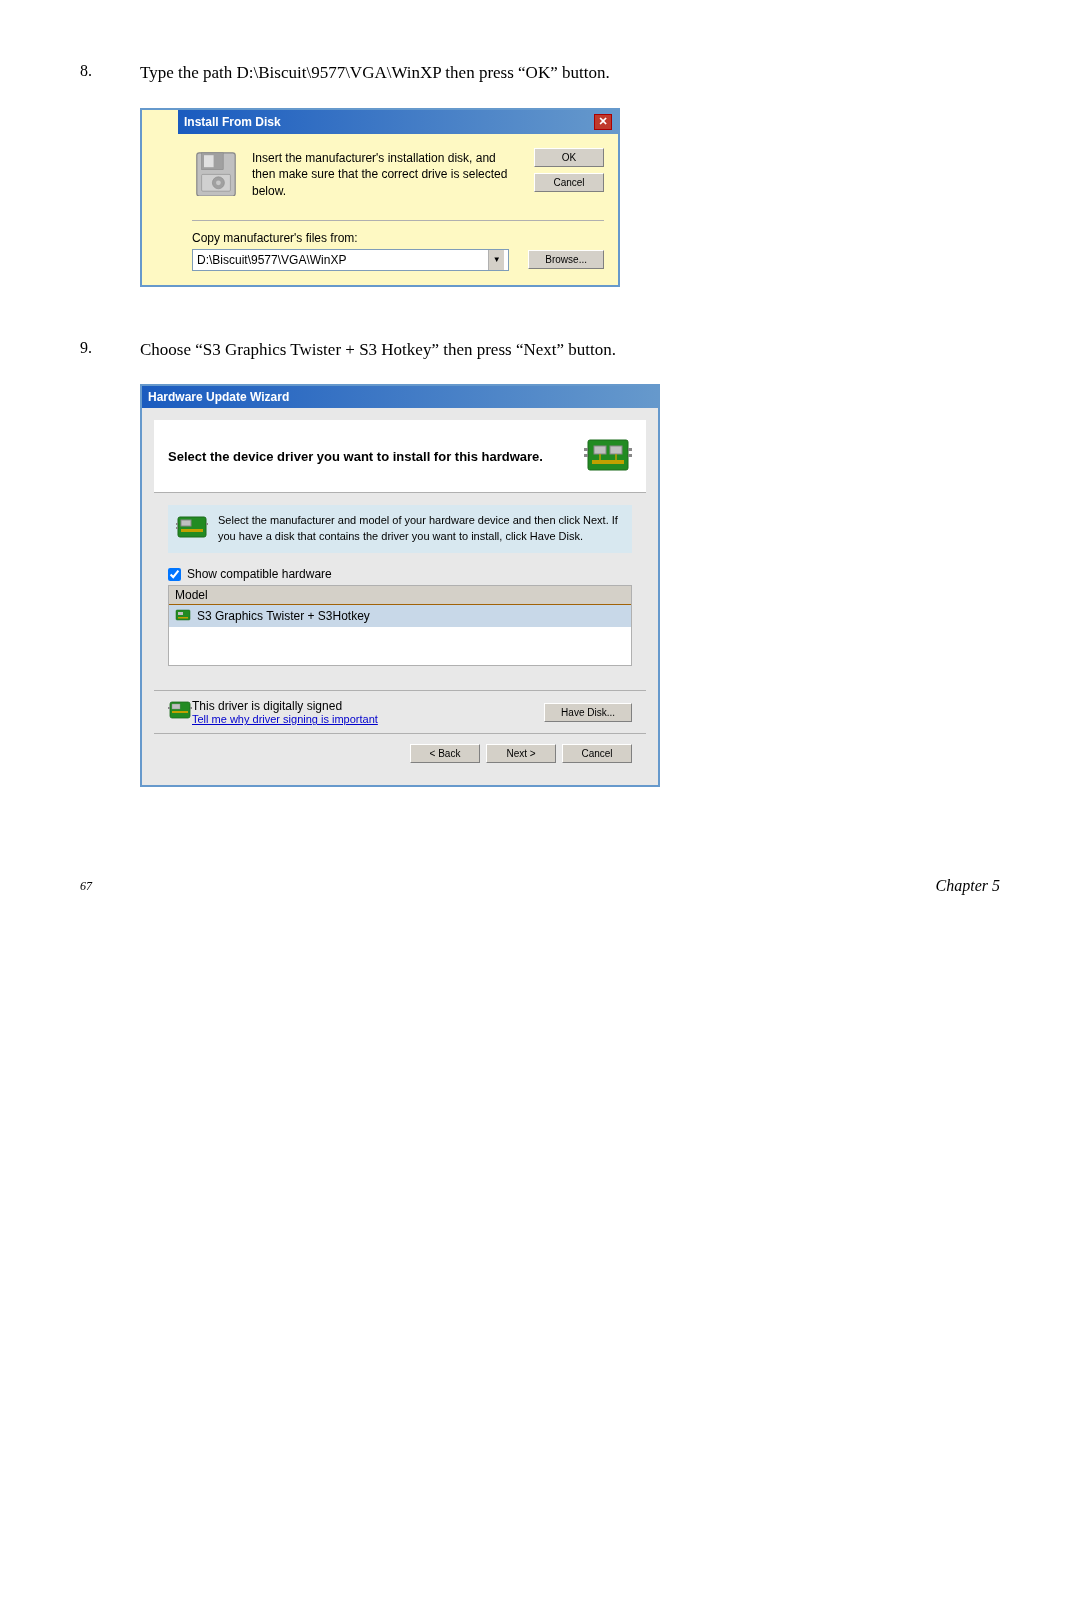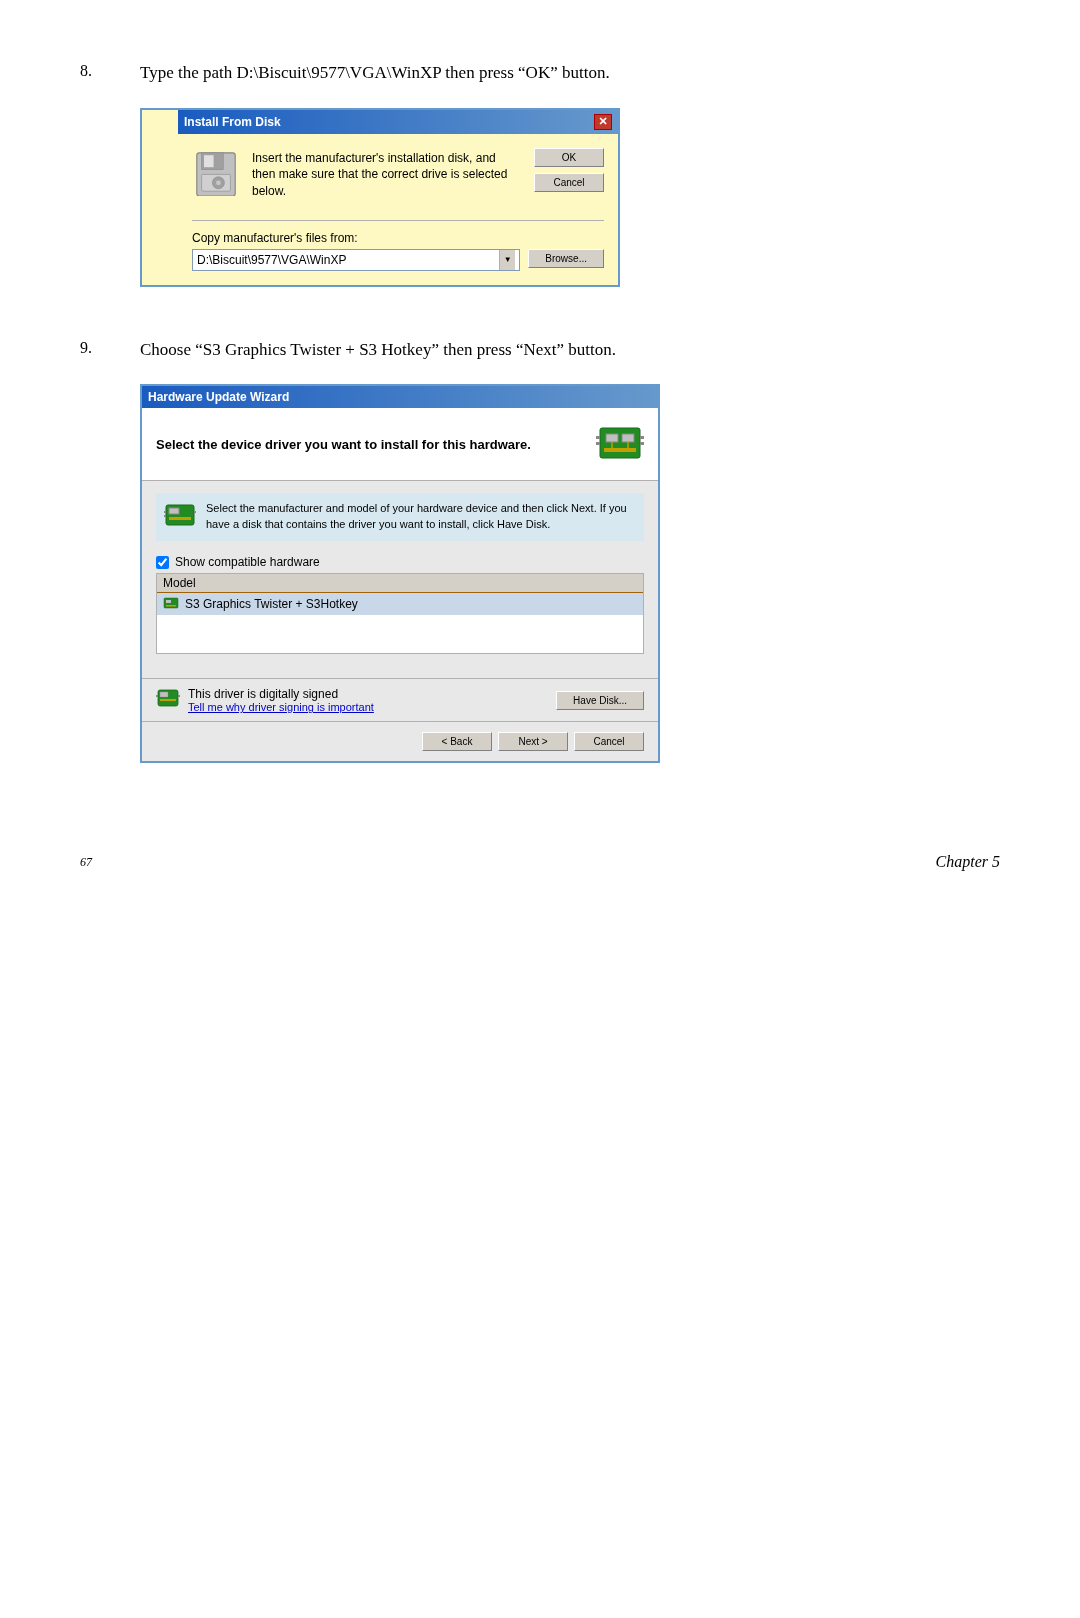--- a/index.html
+++ b/index.html
@@ -110,22 +110,22 @@
       margin-top: 10px;
       border-top: 1px solid #b0b0b0;
       padding-top: 10px;
     }
     .ifd-copy-label {
       font-size: 12px;
       margin-bottom: 4px;
     }
     .ifd-path-row {
       display: flex;
-      align-items: flex-start;
-      gap: 8px;
+      align-items: center;
+      gap: 19px;
     }
     .ifd-path-combo {
       flex: 1;
       display: flex;
       align-items: center;
       background: #fff;
       border: 1px solid #7f9db9;
       height: 22px;
       padding: 0 4px;
       font-size: 12px;
@@ -157,21 +157,21 @@
       background: linear-gradient(to right, #1a5bbf, #6699cc);
       color: #fff;
       font-weight: bold;
       font-size: 12px;
       padding: 4px 6px;
       display: flex;
       align-items: center;
       justify-content: space-between;
     }
     .hwiz-body {
-      padding: 0;
+      padding: 12px;
     }
     .hwiz-header {
       background: #fff;
       padding: 12px 14px;
       display: flex;
       align-items: center;
       justify-content: space-between;
       border-bottom: 1px solid #b0b0b0;
     }
     .hwiz-header-text {
@@ -228,21 +228,21 @@
       padding: 3px 6px;
       display: flex;
       align-items: center;
       gap: 6px;
       font-size: 12px;
       background: #c8d8e8;
     }
     .hwiz-footer-row {
       display: flex;
       align-items: center;
-      gap: 8px;
+      gap: 0;
       padding: 8px 14px;
       border-top: 1px solid #b0b0b0;
     }
     .hwiz-footer-text {
       flex: 1;
     }
     .hwiz-footer-link {
       color: #0000cc;
       text-decoration: underline;
       font-size: 11px;

